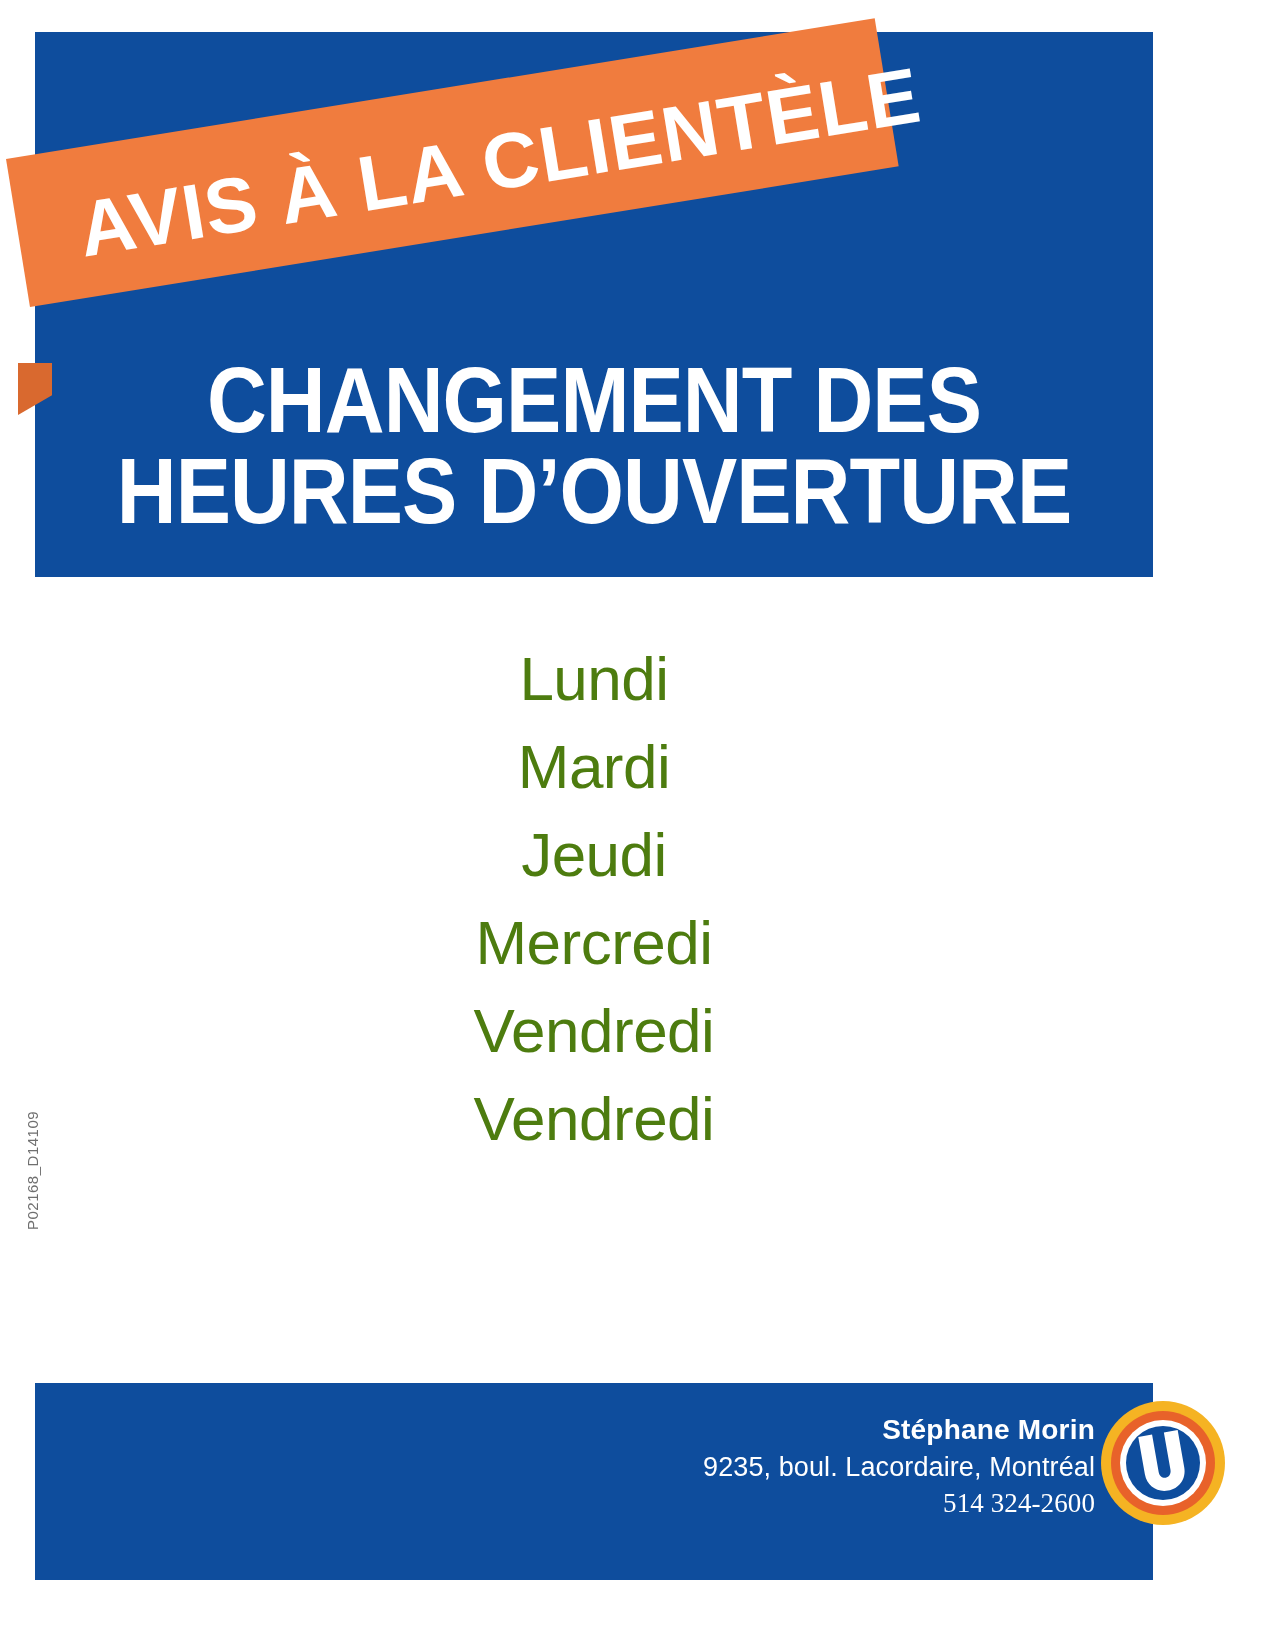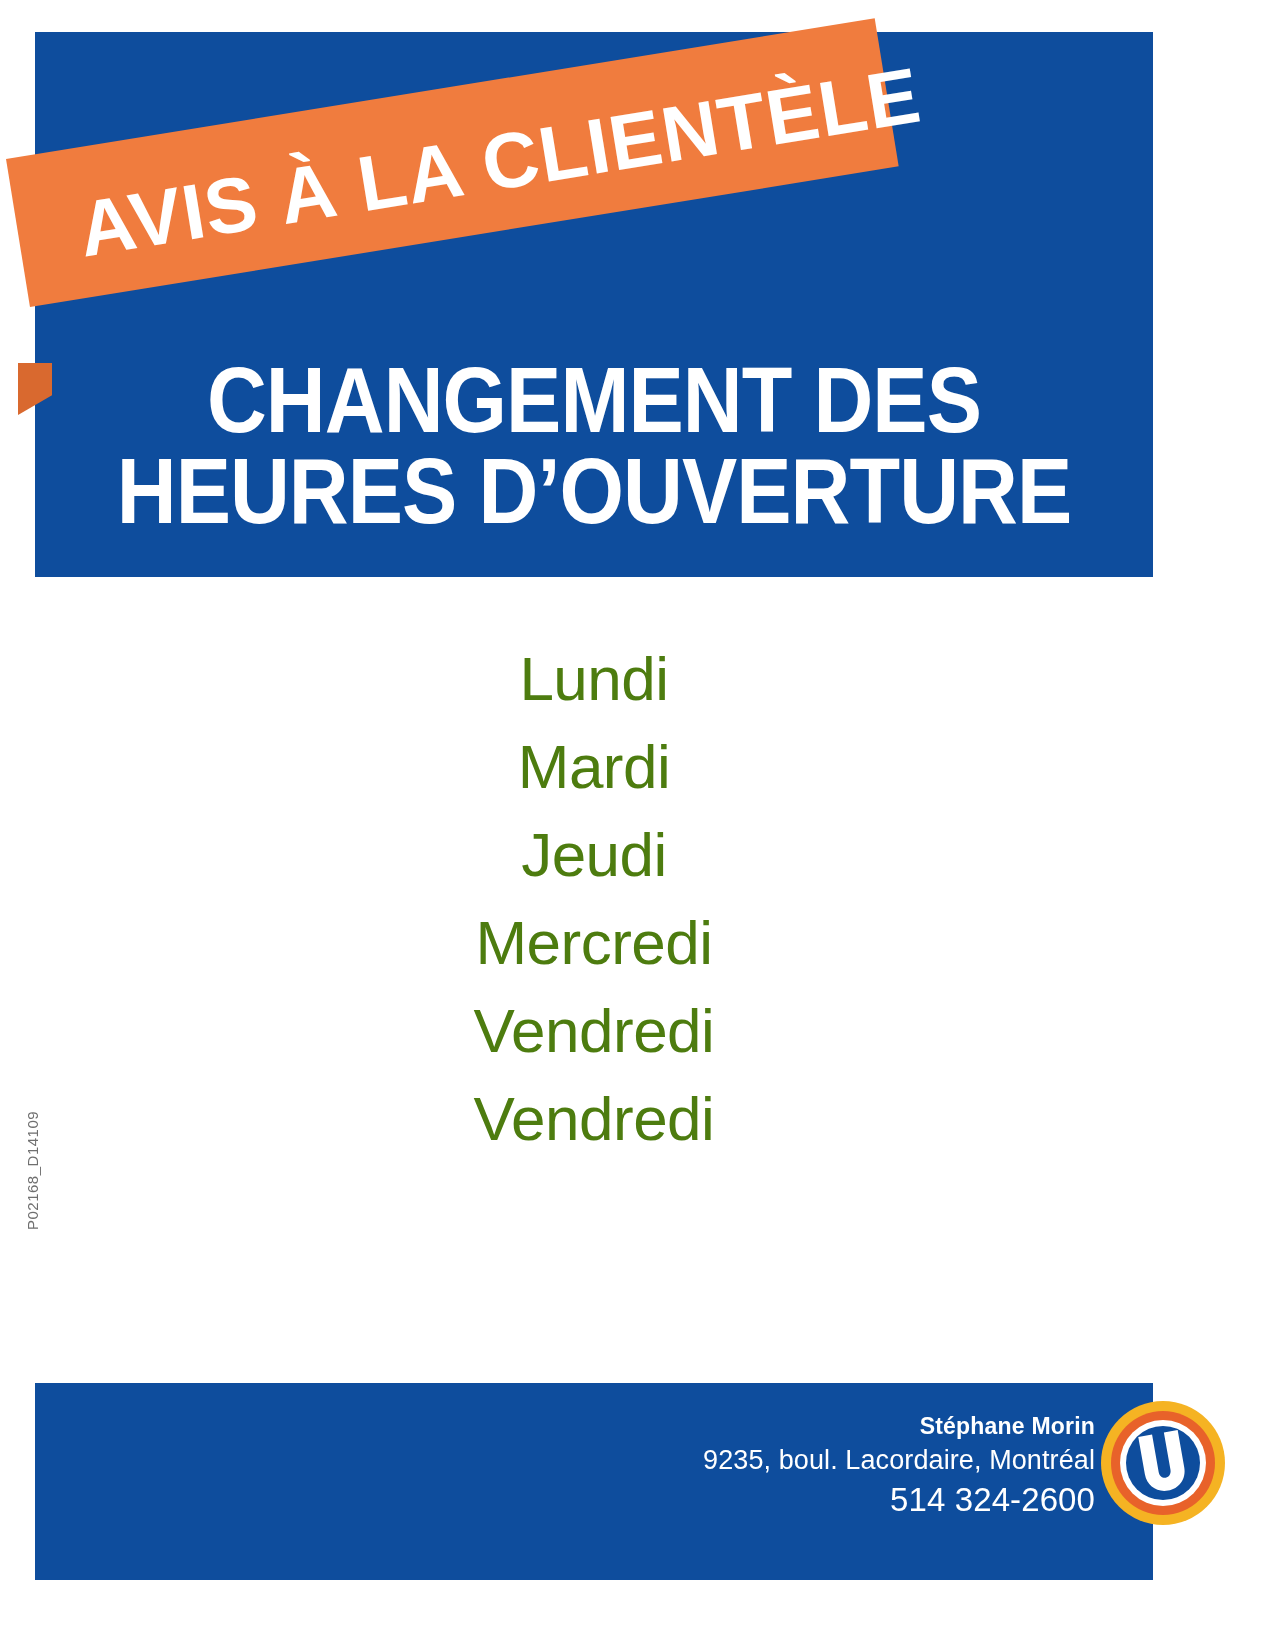--- a/index.html
+++ b/index.html
@@ -146,35 +146,36 @@
   }
   .footer-info {
     position: absolute;
     right: 180px;
     top: 1411px;
     width: 640px;
     text-align: right;
     color: #ffffff;
   }
   .footer-name {
-    font-size: 23px;
+    font-size: 28px;
     font-weight: bold;
     letter-spacing: 0.2px;
     line-height: 1.35;
   }
   .footer-addr {
     font-size: 27px;
     letter-spacing: 0.1px;
     line-height: 1.35;
     text-align: right;
   }
   .footer-phone {
-    font-size: 33px;
+    font-size: 27px;
     letter-spacing: 0.1px;
     line-height: 1.35;
+    font-family: Liberation Serif, serif;
   }
 
   
   .logo {
     position: absolute;
     right: 48px;
     top: 1399px;
     width: 128px;
     height: 128px;
   }

